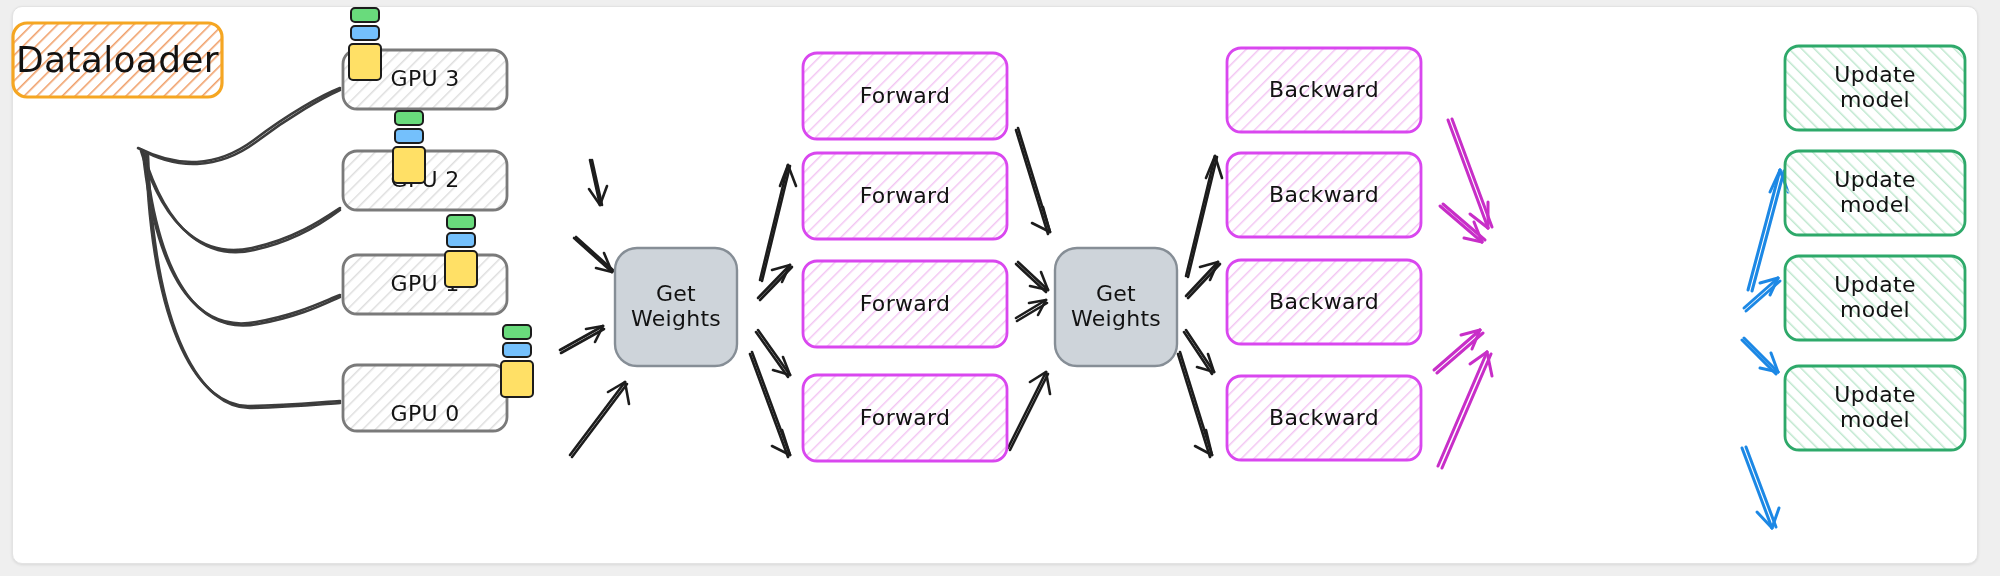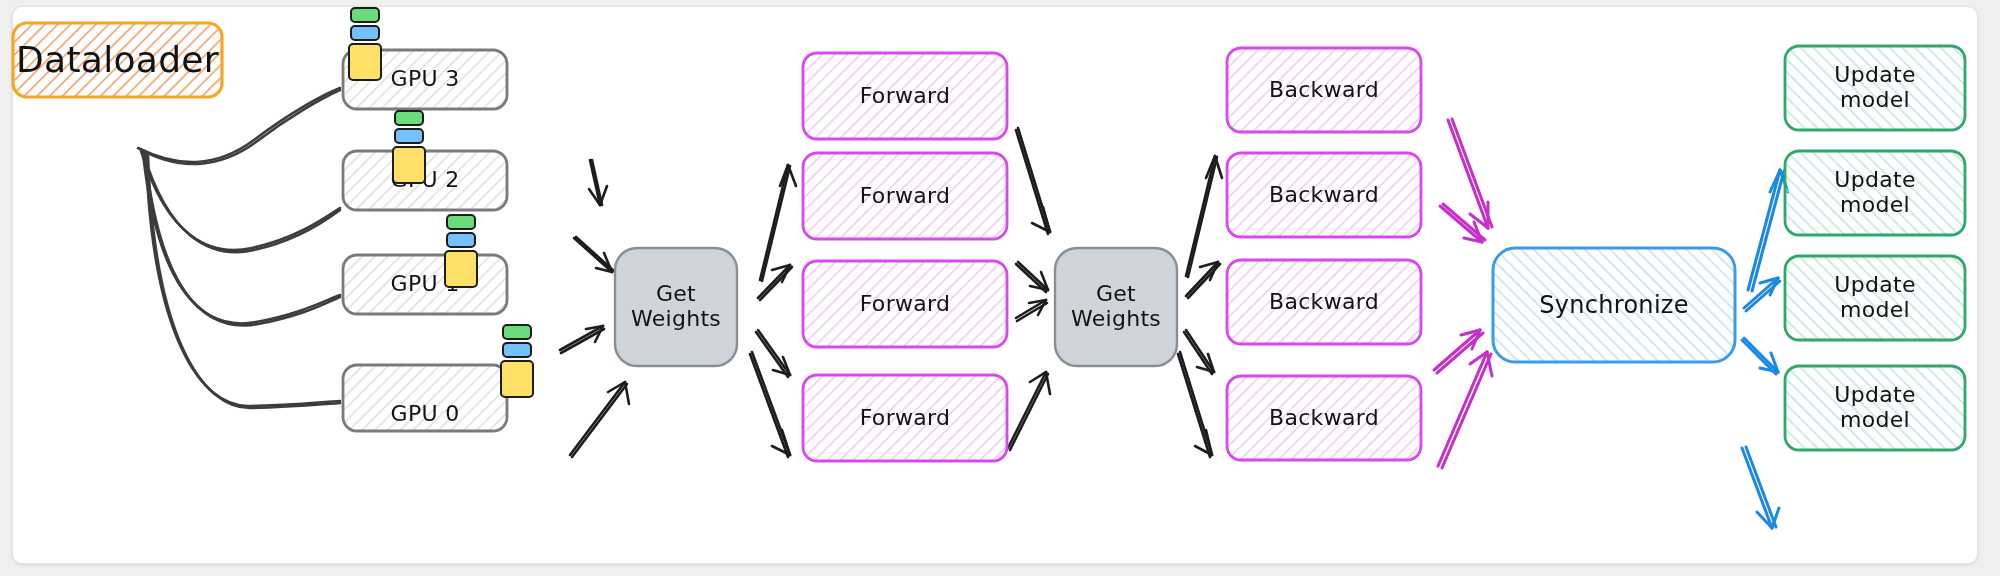--- a/index.html
+++ b/index.html
@@ -303,27 +303,20 @@
       </div>
       <div class="node" style="left: 1224px; top: 373px; width: 200px; height: 90px;">
         <svg style="position:absolute;inset:0;" viewBox="0 0 200 90" preserveAspectRatio="none">
           <rect x="3" y="3" width="194" height="84" rx="14" fill="url(#hatchPink)" stroke="none"></rect>
           <rect x="3" y="3" width="194" height="84" rx="14" fill="none" stroke="#d946ef" stroke-width="2.8" filter="url(#rough)"></rect>
         </svg>
         <span class="lbl" style="font-size:22px;white-space:pre-line;">Backward</span>
       </div>
     </div>
 
-  <div class="node" style="left:1490px;top:245px;width:248px;height:120px;">
-    <svg style="position:absolute;inset:0;" viewBox="0 0 248 120" preserveAspectRatio="none">
-      <rect x="3" y="3" width="242" height="114" rx="22" fill="url(#hatchBlue)" stroke="none"></rect>
-      <rect x="3" y="3" width="242" height="114" rx="22" fill="none" stroke="#3b9bea" stroke-width="3" filter="url(#rough)"></rect>
-    </svg>
-    <span class="lbl" style="font-size:24px;">Synchronize</span>
-  </div>
 
   <div id="update-layer">
       <div class="node" style="left: 1782px; top: 43px; width: 186px; height: 90px;">
         <svg style="position:absolute;inset:0;" viewBox="0 0 186 90" preserveAspectRatio="none">
           <rect x="3" y="3" width="180" height="84" rx="14" fill="url(#hatchGreen)" stroke="none"></rect>
           <rect x="3" y="3" width="180" height="84" rx="14" fill="none" stroke="#2fa96a" stroke-width="2.8" filter="url(#rough)"></rect>
         </svg>
         <span class="lbl" style="font-size:22px;white-space:pre-line;">Update
 model</span>
       </div>

